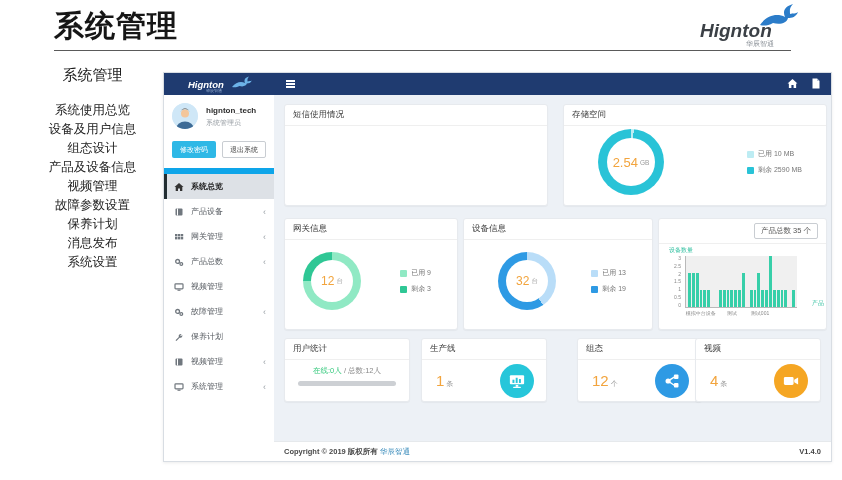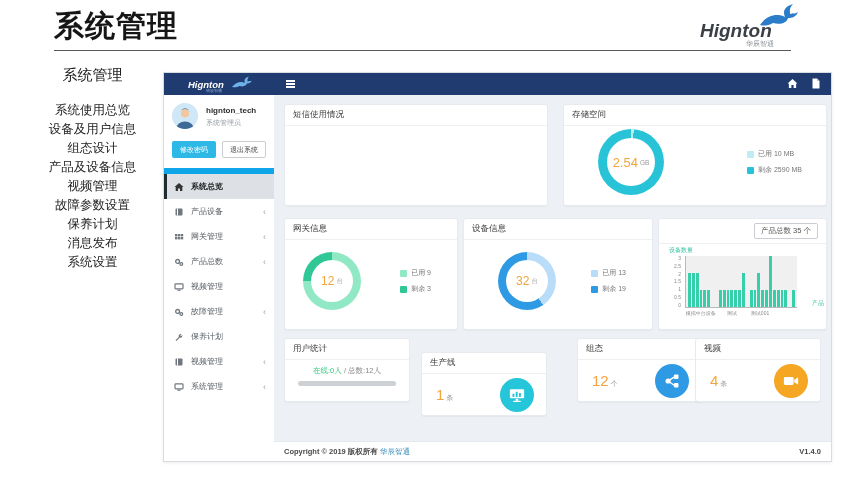--- a/index.html
+++ b/index.html
@@ -421,21 +421,21 @@
         <div class="us-line">
           <span class="us-online" style="color: rgb(53, 201, 125);">在线:0人</span>
           <span>/ 总数:12人</span>
         </div>
         <div class="progress">
             <i style="width: 0%;"></i>
           </div>
       </div>
     </div>
 
-    <div class="card" style="left:257px;top:279px;width:124px;height:62px;">
+    <div class="card" style="left:257px;top:265px;width:124px;height:62px;">
       <div class="card-hd">
           <span class="card-title">生产线</span>
         </div>
       <div class="stat-body">
         <span><span class="stat-val">1</span><span class="stat-unit">条</span></span>
         <span class="stat-circle" style="background: rgb(38, 198, 218); color: rgb(38, 198, 218);">
           <svg width="22" height="22" viewBox="0 0 34 34">
             <rect x="6" y="8" width="22" height="14" rx="1.5" fill="#fff"></rect>
             <rect x="10" y="15" width="3" height="5" fill="currentColor"></rect>
             <rect x="15" y="12" width="3" height="8" fill="currentColor"></rect>

